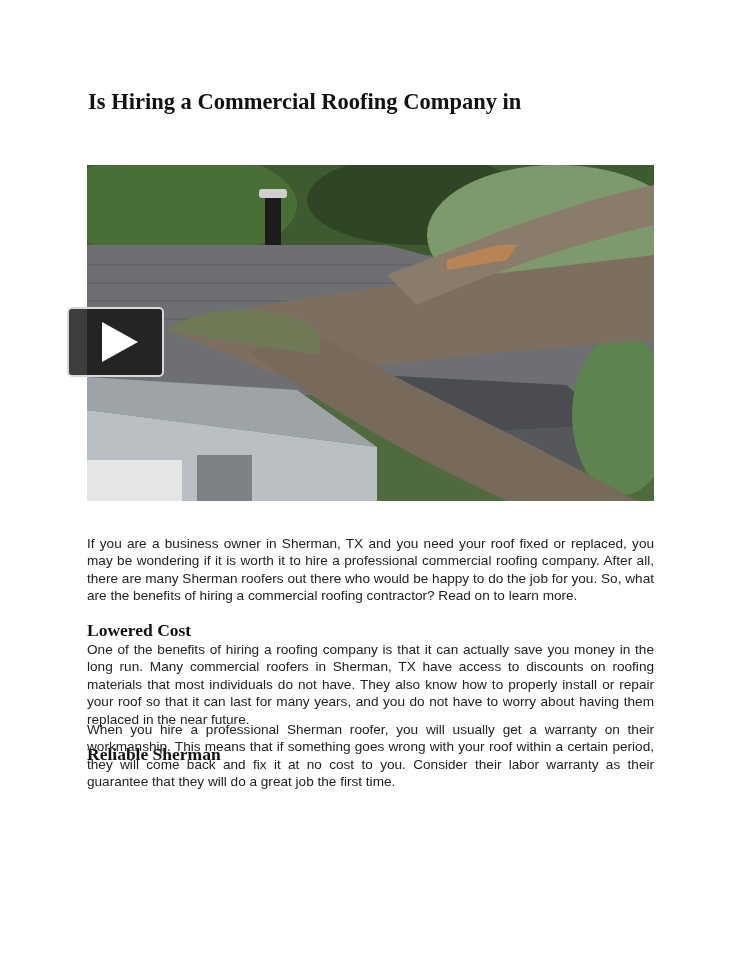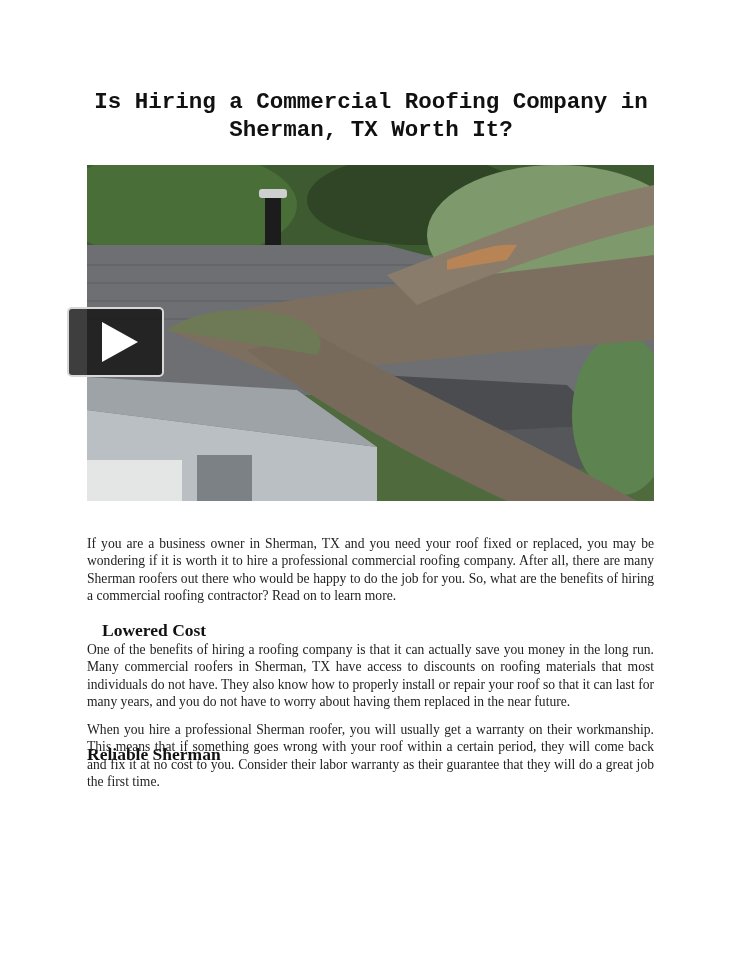--- a/index.html
+++ b/index.html
@@ -1,30 +1,29 @@
 <!DOCTYPE html>
 <html><head>
 <meta charset="utf-8">
 <style>
   html, body { margin: 0; padding: 0; background: #ffffff; }
   body { width: 741px; height: 960px; position: relative; overflow: hidden; font-family: "DejaVu Serif", "Liberation Serif", serif; color: #1a1a1a; }
-  .title { position: absolute; left: 88px; width: 566px; top: 88px; text-align: center; font-family: Liberation Mono, monospace; font-weight: bold; font-size: 22.5px; line-height: 28px; color: #111; }
+  .title { position: absolute; left: 88px; width: 566px; top: 88px; text-align: left; font-family: Liberation Serif, serif; font-weight: bold; font-size: 22.5px; line-height: 28px; color: #111; }
   .hero { position: absolute; left: 87px; top: 165px; width: 567px; height: 336px; overflow: hidden; background: #6b7a6a; }
   .hero svg { display: block; }
   .play { position: absolute; left: 67px; top: 307px; width: 97px; height: 70px; background: rgba(20,20,20,0.82); border: 2px solid #d8d8d8; border-radius: 5px; box-sizing: border-box; }
   .play .tri { position: absolute; left: 33px; top: 13px; width: 0; height: 0; border-top: 20px solid transparent; border-bottom: 20px solid transparent; border-left: 36px solid #ffffff; }
-  .para { position: absolute; left: 87px; width: 567px; font-family: Liberation Serif, serif; font-size: 13.6px; line-height: 17.4px; color: #222; text-align: justify; }
+  .para { position: absolute; left: 87px; width: 567px; font-family: Liberation Sans, sans-serif; font-size: 13.6px; line-height: 17.4px; color: #222; text-align: justify; }
   .h2 { position: absolute; left: 87px; font-family: "Liberation Serif", "DejaVu Serif", serif; font-weight: bold; font-size: 17.5px; color: #111; }
 </style>
 </head>
 <body>
 
 <div class="title">
   <div>Is Hiring a Commercial Roofing Company in</div>
-  <div>Sherman, TX Worth It?</div>
 </div>
 
 <div class="hero">
   <svg width="567" height="336" viewBox="0 0 567 336">
 
     <rect x="0" y="0" width="567" height="336" fill="#4f6b3e"></rect>
     <rect x="0" y="0" width="567" height="90" fill="#3e5a30"></rect>
     <ellipse cx="90" cy="40" rx="120" ry="55" fill="#4a6e38"></ellipse>
     <ellipse cx="330" cy="35" rx="110" ry="45" fill="#2f4526"></ellipse>
     <ellipse cx="470" cy="70" rx="130" ry="70" fill="#7e9a6c"></ellipse>
@@ -58,17 +57,17 @@
     <path d="M360,95 C390,85 410,78 430,80 L420,95 C400,98 380,102 360,105 Z" fill="#b88456"></path>
   </svg>
 </div>
 
 <div class="play">
   <div class="tri"></div>
 </div>
 
 <div class="para" style="top:535px;">If you are a business owner in Sherman, TX and you need your roof fixed or replaced, you may be wondering if it is worth it to hire a professional commercial roofing company. After all, there are many Sherman roofers out there who would be happy to do the job for you. So, what are the benefits of hiring a commercial roofing contractor? Read on to learn more.</div>
 
-<div class="h2" style="top:620px;margin-left:15px;">Lowered Cost</div>
+<div class="h2" style="top:620px;">Lowered Cost</div>
 <div class="para" style="top:641px;">One of the benefits of hiring a roofing company is that it can actually save you money in the long run. Many commercial roofers in Sherman, TX have access to discounts on roofing materials that most individuals do not have. They also know how to properly install or repair your roof so that it can last for many years, and you do not have to worry about having them replaced in the near future.</div>
 
 <div class="h2" style="top:744px;">Reliable Sherman</div>
 <div class="para" style="top:721px;">When you hire a professional Sherman roofer, you will usually get a warranty on their workmanship. This means that if something goes wrong with your roof within a certain period, they will come back and fix it at no cost to you. Consider their labor warranty as their guarantee that they will do a great job the first time.</div>
 
 </body></html>

